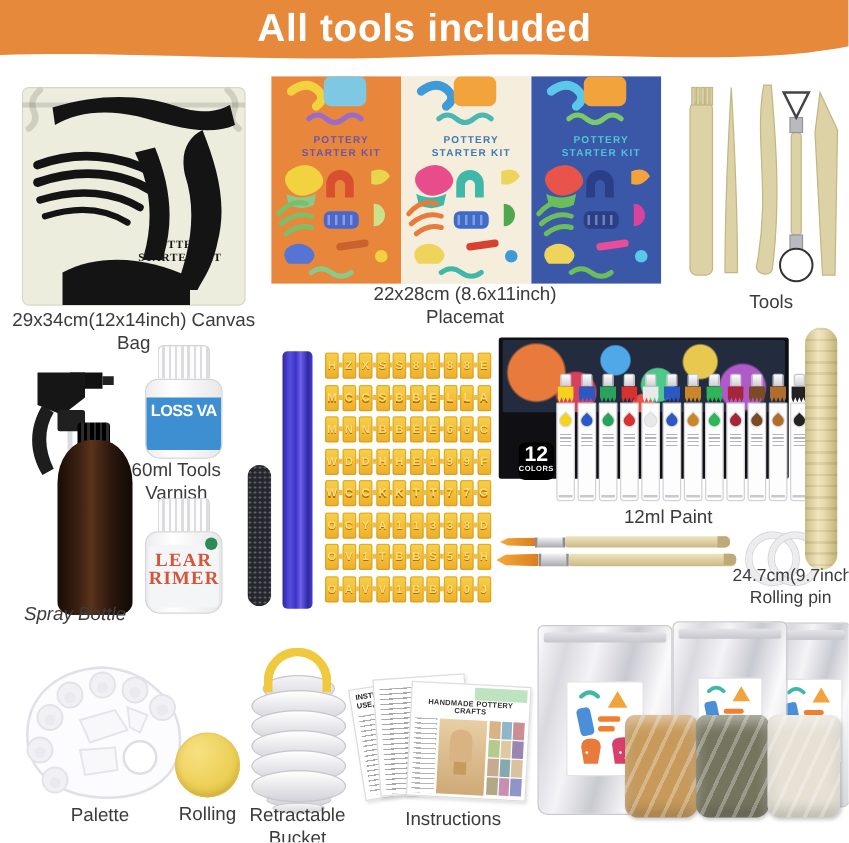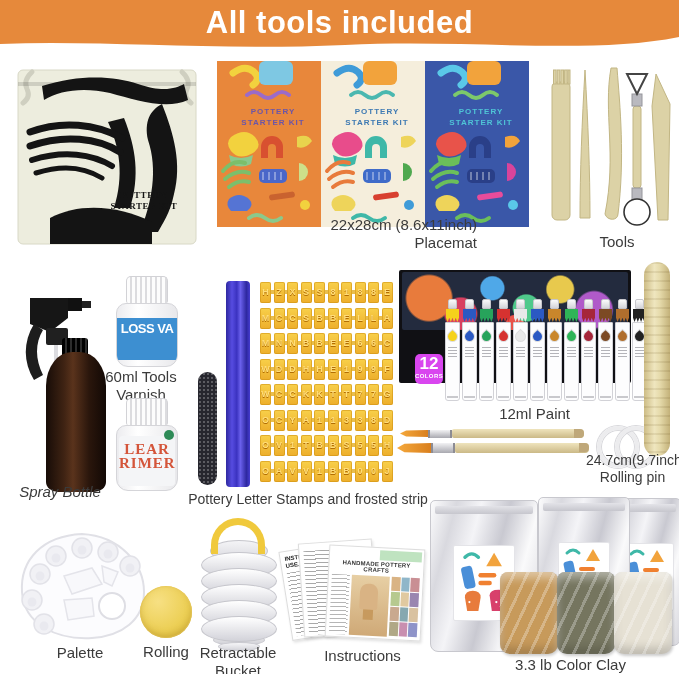--- a/index.html
+++ b/index.html
@@ -168,20 +168,21 @@
       <path d="M110,58 C122,88 126,116 116,148 L100,148 C110,116 106,88 94,62 Z" fill="#141414"></path>
       <path d="M16,72 C48,60 82,64 108,78" stroke="#141414" stroke-width="7" fill="none" stroke-linecap="round"></path>
       <path d="M16,86 C50,74 84,78 106,92" stroke="#141414" stroke-width="7" fill="none" stroke-linecap="round"></path>
       <path d="M18,100 C50,90 78,94 98,106" stroke="#141414" stroke-width="6" fill="none" stroke-linecap="round"></path>
       <path d="M22,113 C50,104 72,108 88,118" stroke="#141414" stroke-width="5" fill="none" stroke-linecap="round"></path>
       <path d="M36,158 C66,142 106,146 138,162 L138,184 L36,184 Z" fill="#141414"></path>
       <text class="bag-print" x="130" y="138" fill="#151515">POTTERY</text>
       <text class="bag-print" x="130" y="149" fill="#151515">STARTER KIT</text>
     </svg>
   </div>
+  <div class="cap" style="left:2px;top:248px;width:210px;">29x34cm(12x14inch) Canvas Bag</div>
 
   <div class="abs" id="placemats">
       <div class="mat"><svg viewBox="0 0 104 166" width="104" height="166">
           <rect width="104" height="166" fill="#E8873B"></rect>
           <path d="M16,12 q12,-9 21,-1 q7,7 -1,13" fill="none" stroke="#F2D23E" stroke-width="7" stroke-linecap="round"></path>
           <rect x="42" y="0" width="34" height="24" rx="6" fill="#7EC8E3"></rect>
           <path d="M30,34 q7,-6 14,0 t14,0 t14,0" fill="none" stroke="#9B6BC9" stroke-width="4" stroke-linecap="round"></path>
           <text x="56" y="53" class="mat-title" fill="#6B55A8">POTTERY</text>
           <text x="56" y="64" class="mat-title" fill="#6B55A8">STARTER KIT</text>
           <path d="M14,76 q14,-10 24,0 q8,9 -2,16 q-14,8 -22,-2 q-6,-8 0,-14" fill="#F2D23E"></path>
@@ -231,21 +232,21 @@
           <path d="M6,110 q10,-12 22,-8 M8,118 q12,-10 24,-6 M12,126 q10,-8 20,-5" stroke="#6BBF5A" stroke-width="4" fill="none" stroke-linecap="round"></path>
           <rect x="42" y="108" width="28" height="14" rx="5" fill="#2A3F88"></rect>
           <path d="M46,111 v8 M52,111 v8 M58,111 v8 M64,111 v8" stroke="rgba(255,255,255,.35)" stroke-width="2"></path>
           <path d="M82,102 a9,9 0 0 1 0,18 z" fill="#D8449B"></path>
           <rect x="52" y="132" width="26" height="6" rx="3" fill="#E84C9B" transform="rotate(-8 65 135)"></rect>
           <path d="M12,138 q10,-8 20,0 q6,6 -2,12 l-16,0 q-6,-6 -2,-12" fill="#EED45A"></path>
           <circle cx="88" cy="144" r="5" fill="#5AC8E8"></circle>
           <path d="M32,157 q8,-6 16,0 t16,0" stroke="#6BBF5A" stroke-width="4" fill="none" stroke-linecap="round"></path>
         </svg></div>
     </div>
-  <div class="cap" style="left:267px;top:216px;width:210px;text-align:right;">22x28cm (8.6x11inch) Placemat</div>
+  <div class="cap" style="left:267px;top:227px;width:210px;">22x28cm (8.6x11inch) Placemat</div>
 
   <div class="abs" id="tools-art">
     <svg width="126" height="168" viewBox="0 0 126 168">
       <g fill="#DCD2A6" stroke="#c2b684" stroke-width="1">
         <rect x="4" y="20" width="18" height="138" rx="5"></rect>
         <rect x="5.5" y="8" width="2.6" height="14"></rect>
           <rect x="9.2" y="8" width="2.6" height="14"></rect>
         <rect x="12.9" y="8" width="2.6" height="14"></rect>
           <rect x="16.6" y="8" width="2.6" height="14"></rect>
           <rect x="20" y="8" width="2" height="14"></rect>
@@ -388,26 +389,25 @@
         <div class="stamp-tile">V</div>
         <div class="stamp-tile">V</div>
         <div class="stamp-tile">1</div>
         <div class="stamp-tile">B</div>
         <div class="stamp-tile">B</div>
         <div class="stamp-tile">0</div>
         <div class="stamp-tile">0</div>
         <div class="stamp-tile">J</div>
       </div>
     </div>
-  <div class="cap small" style="left:188px;top:491px;width:240px;">Pottery Letter Stamps and frosted strip</div>
 
   <div class="abs" id="paint-box">
     <div id="paint-art"></div>
   </div>
-  <div class="abs" id="paint-badge" style="background: #d946ef;">
+  <div class="abs" id="paint-badge" style="background: #000000;">
     <div class="n">12</div>
     <div class="l">COLORS</div>
   </div>
   <div class="abs" id="paint-tubes">
       <div class="tube">
         <div class="tube-cap"></div>
         <div class="tube-shoulder" style="background:#F5D21B"></div>
         <div class="tube-body">
           <div class="tube-drop" style="background:#F5D21B"></div>
           <div class="tube-text"></div>
@@ -641,15 +641,14 @@
             <path d="M30,44 q0,-5 8,-5 q8,0 8,5 l-2,14 h-12 z" fill="#D8406B"></path>
             <circle cx="12" cy="50" r="1" fill="#fff"></circle>
             <circle cx="36" cy="50" r="1" fill="#fff"></circle>
             <circle cx="40" cy="54" r="1" fill="#fff"></circle>
           </svg></div>
     </div>
     <div class="clay-block" style="left: 72px; top: 77px; z-index: 3; background: rgb(199, 154, 91);"></div>
     <div class="clay-block" style="left: 129px; top: 77px; z-index: 3; background: rgb(117, 117, 95);"></div>
     <div class="clay-block" style="left: 186px; top: 77px; z-index: 3; background: rgb(230, 225, 212);"></div>
   </div>
-  <div class="cap" style="left:503px;top:656px;width:135px;">3.3 lb Color Clay</div>
 
 </div>
 
 </body></html>

